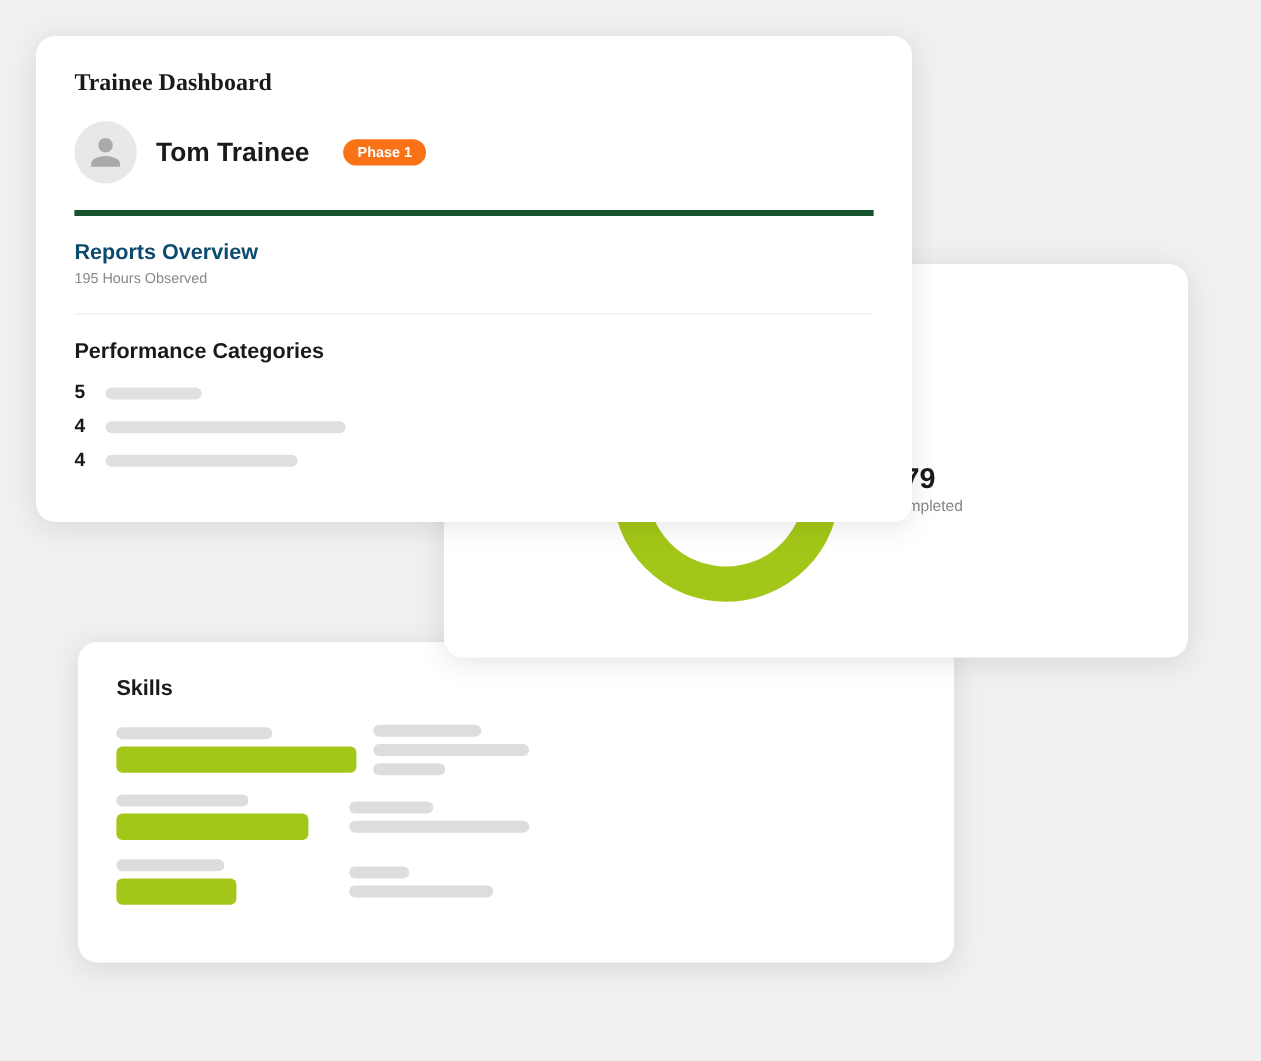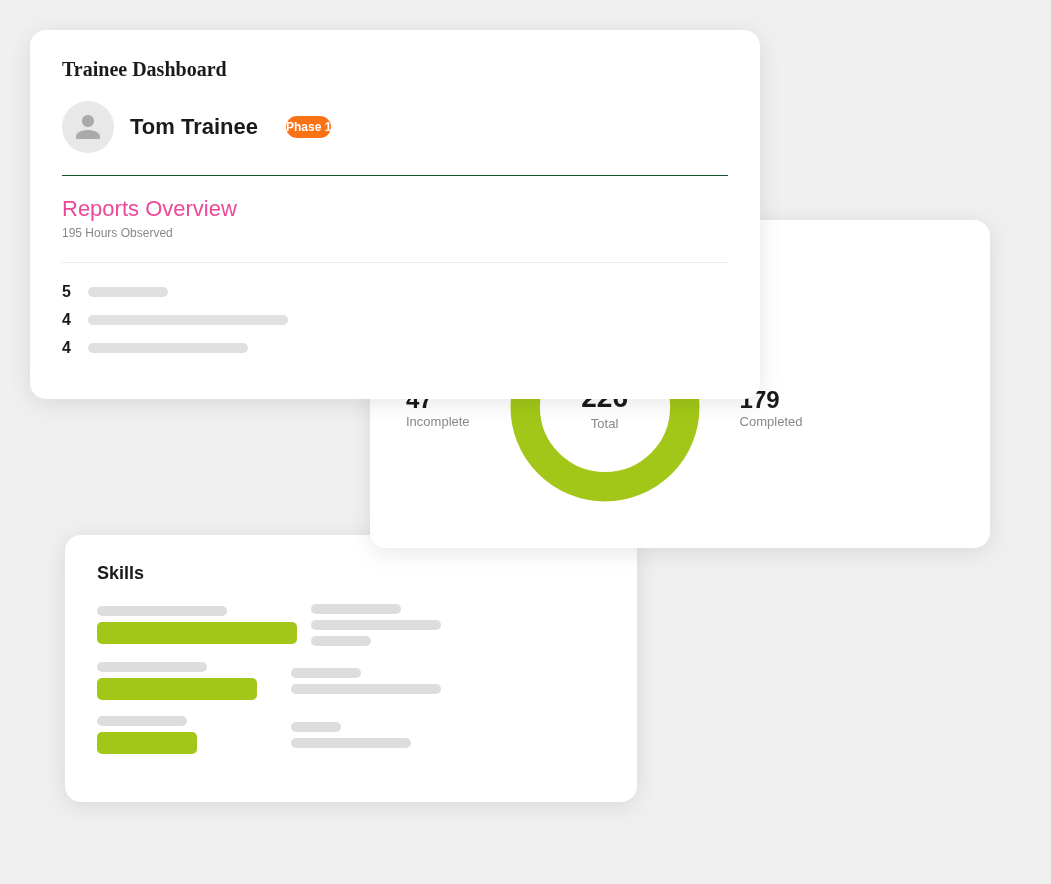--- a/index.html
+++ b/index.html
@@ -34,21 +34,21 @@
       color: #1a1a1a;
       margin-bottom: 20px;
       font-family: Liberation Serif, serif;
     }
 
     .trainee-row {
       display: flex;
       align-items: center;
       justify-content: space-between;
       padding-bottom: 22px;
-      border-bottom: 1px solid #14532d;
+      border-bottom: 5px solid #14532d;
       margin-bottom: 20px;
     }
 
     .trainee-left {
       display: flex;
       align-items: center;
       gap: 16px;
     }
 
     .avatar {
@@ -73,43 +73,43 @@
       font-weight: 600;
       color: #1a1a1a;
       margin-right: 12px;
     }
 
     .phase-badge {
       background: #F97316;
       color: #fff;
       font-size: 12px;
       font-weight: 600;
-      padding: 4px 0;
+      padding: 4px 12px;
       border-radius: 20px;
     }
 
     .daily-report-btn {
       background: #F97316;
       color: #fff;
       border: none;
       border-radius: 8px;
       font-size: 15px;
       font-weight: 600;
       padding: 12px 22px;
       cursor: pointer;
     }
 
     .reports-section {
       margin-bottom: 0;
     }
 
     .reports-title {
-      font-size: 22px;
-      font-weight: 400;
-      color: #ec4899;
+      font-size: 18px;
+      font-weight: 700;
+      color: #0c4a6e;
       margin-bottom: 4px;
     }
 
     .reports-sub {
       font-size: 12px;
       color: #888;
       margin-bottom: 22px;
     }
 
     .perf-title {
@@ -209,21 +209,21 @@
       display: flex;
       flex-direction: column;
       align-items: flex-start;
       gap: 4px;
     }
 
     
     .card-skills {
       top: 535px;
       left: 65px;
-      width: 572px;
+      width: 730px;
       padding: 28px 32px 32px 32px;
       z-index: 1;
     }
 
     .skills-title {
       font-size: 18px;
       font-weight: 700;
       color: #1a1a1a;
       margin-bottom: 20px;
     }
@@ -284,20 +284,21 @@
     </div>
   </div>
 
   <div class="reports-section">
     <div class="reports-title">Reports Overview</div>
     <div class="reports-sub">195 Hours Observed</div>
   </div>
 
   <div style="height:1px;background:#eee;margin:0 0 20px 0;"></div>
 
+  <div class="perf-title">Performance Categories</div>
 
   <div>
     <div class="perf-row">
       <span class="perf-score">5</span>
       <div class="perf-bar-bg" style="width:80px;"></div>
     </div>
     <div class="perf-row">
       <span class="perf-score">4</span>
       <div class="perf-bar-bg" style="width:200px;"></div>
     </div>

